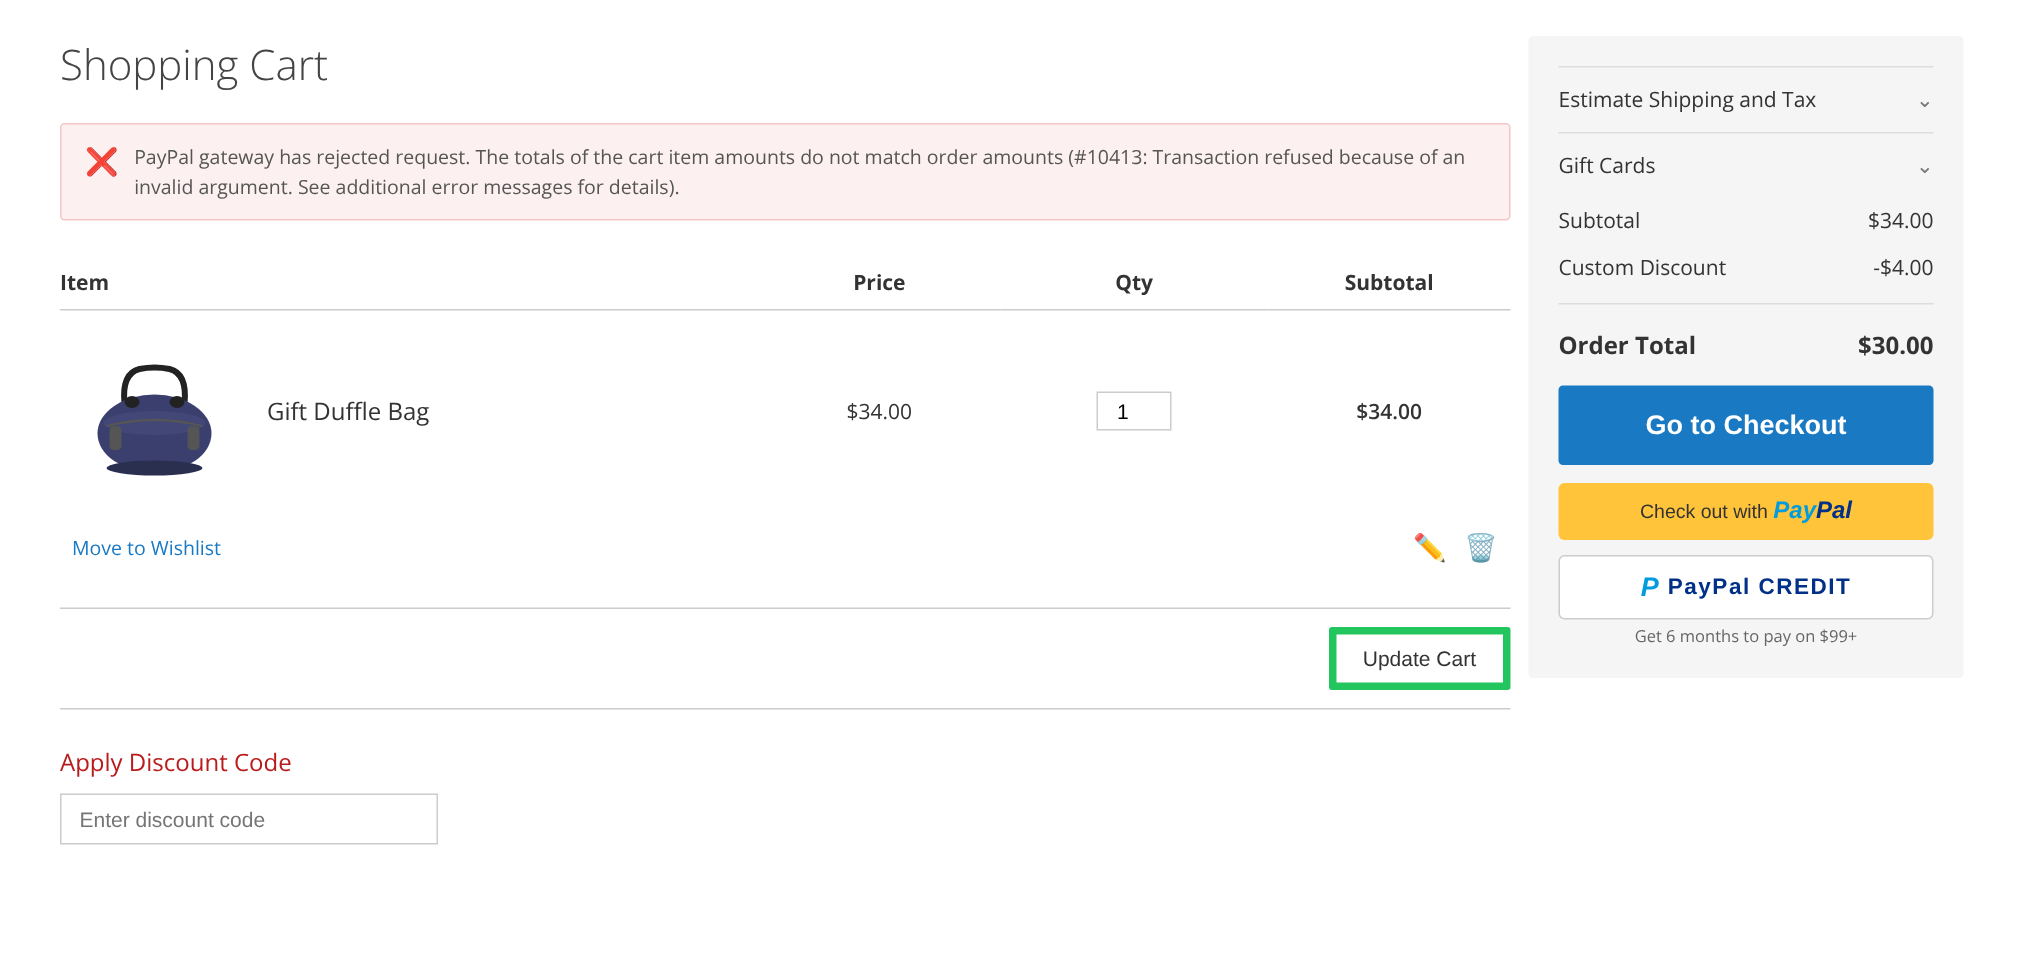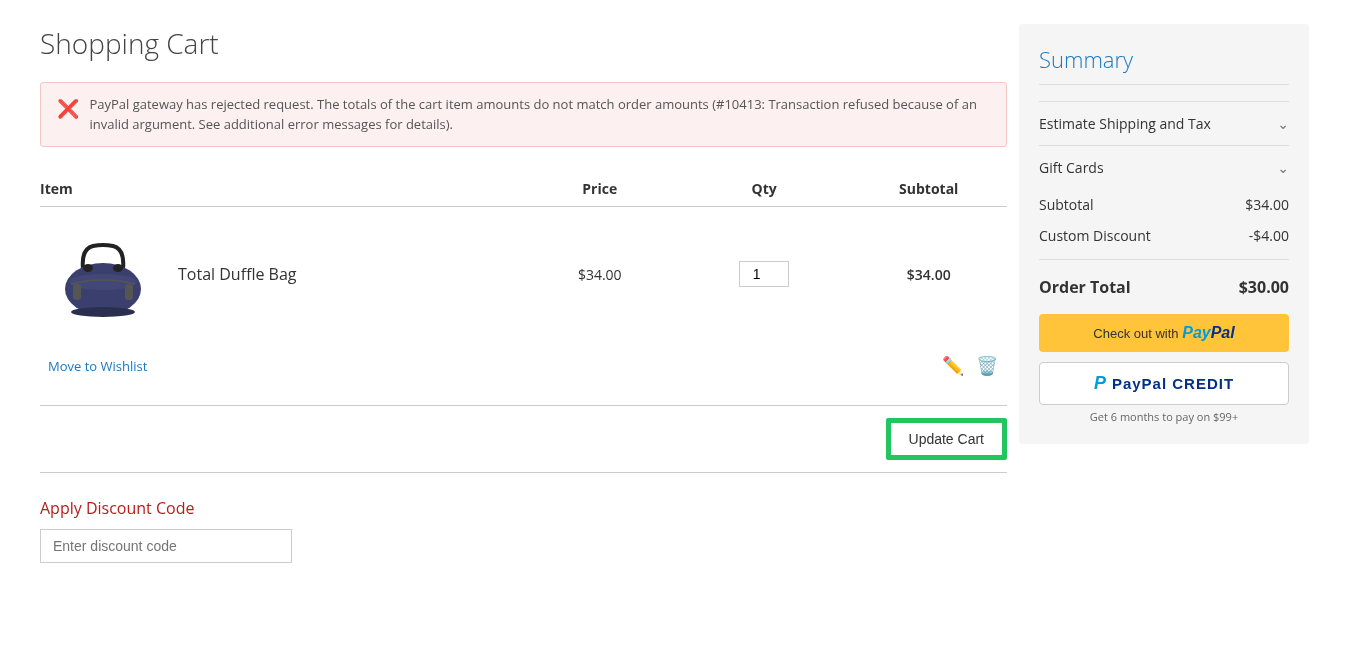--- a/index.html
+++ b/index.html
@@ -318,21 +318,21 @@
                 <rect x="20" y="60" width="8" height="16" rx="3" fill="#555"></rect>
                 <rect x="72" y="60" width="8" height="16" rx="3" fill="#555"></rect>
 
                 <ellipse cx="35" cy="44" rx="5" ry="4" fill="#222"></ellipse>
 
                 <ellipse cx="65" cy="44" rx="5" ry="4" fill="#222"></ellipse>
               </svg>
             </div>
           </td>
           <td>
-            <span class="product-name">Total Duffle Bag</span>
+            <span class="product-name">Gift Duffle Bag</span>
           </td>
           <td class="price-col">$34.00</td>
           <td class="qty-col">
             <input class="qty-input" type="number" value="1" min="1" style="">
           </td>
           <td class="subtotal-col">$34.00</td>
         </tr>
         <tr class="move-wishlist-row">
           <td colspan="2">
             <a href="#" class="move-wishlist-link">Move to Wishlist</a>
@@ -354,21 +354,20 @@
     <div class="discount-section">
       <h3>Apply Discount Code</h3>
       <div class="discount-form">
         <input class="discount-input" type="text" placeholder="Enter discount code" style="">
       </div>
     </div>
   </div>
 
   <div class="sidebar">
     <div class="summary-box">
-      <h2 class="summary-title">Summary</h2>
 
       <div class="summary-accordion-item">
         <span class="accordion-label">Estimate Shipping and Tax</span>
         <span class="chevron-icon">⌄</span>
       </div>
 
       <div class="summary-accordion-item">
         <span class="accordion-label">Gift Cards</span>
         <span class="chevron-icon">⌄</span>
       </div>
@@ -383,20 +382,21 @@
         <span class="discount-value">-$4.00</span>
       </div>
 
       <hr class="summary-divider">
 
       <div class="order-total-line">
         <span>Order Total</span>
         <span>$30.00</span>
       </div>
 
+      <button class="checkout-btn">Go to Checkout</button>
 
       <button class="paypal-btn">
         <span class="paypal-text">
           <span>Check out with</span>
           <span style="font-style:italic;font-weight:700;color:#003087;font-size:16px;">
             <span style="color:#009cde;">Pay</span><span style="color:#003087;">Pal</span>
           </span>
         </span>
       </button>
 

